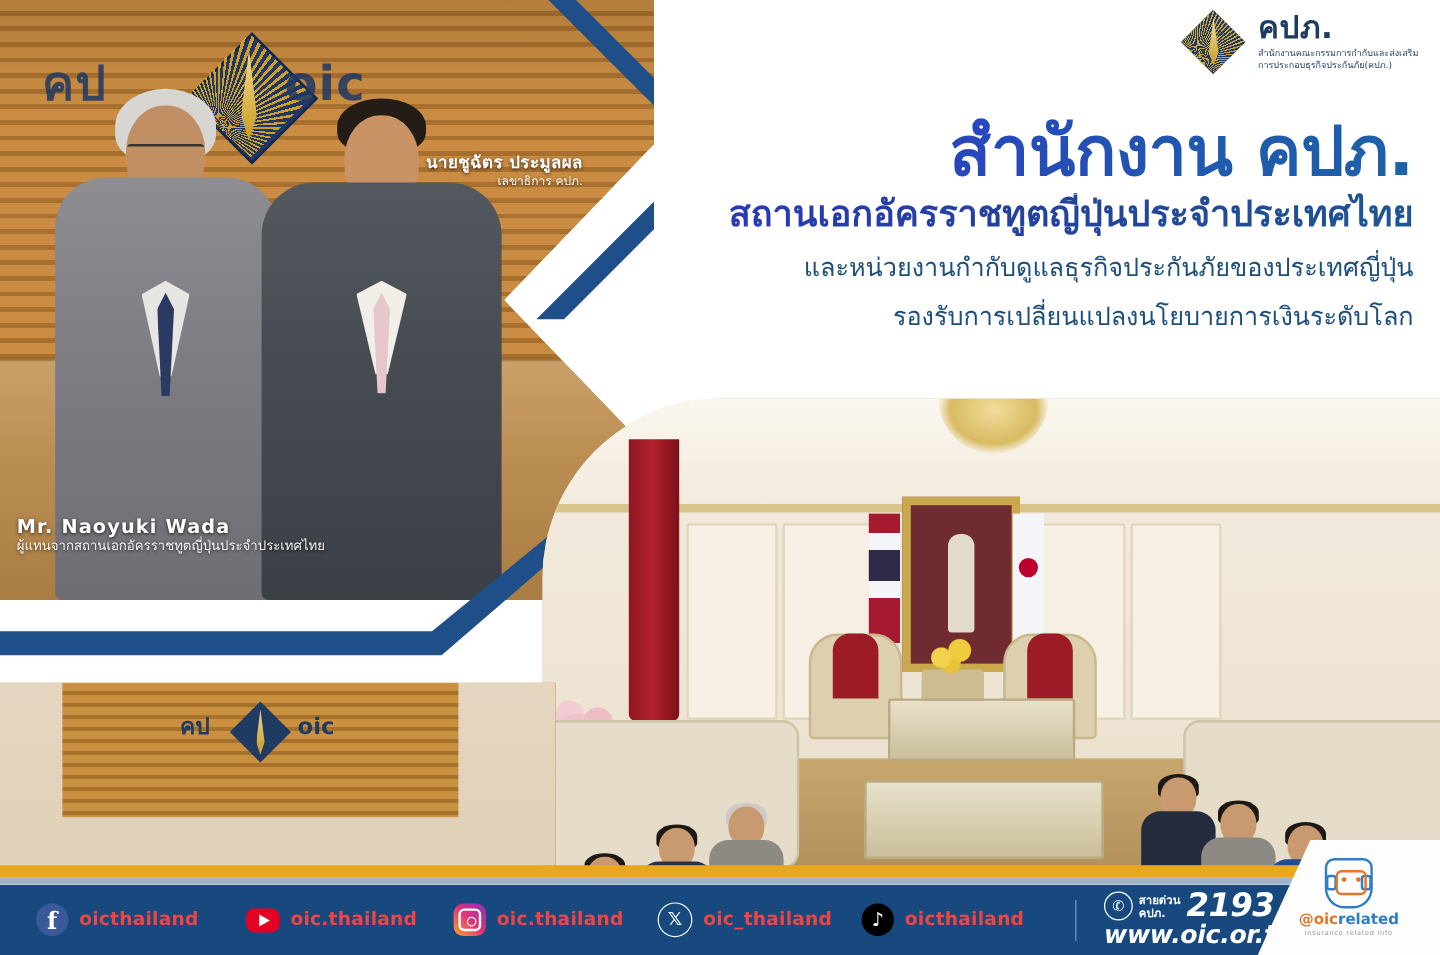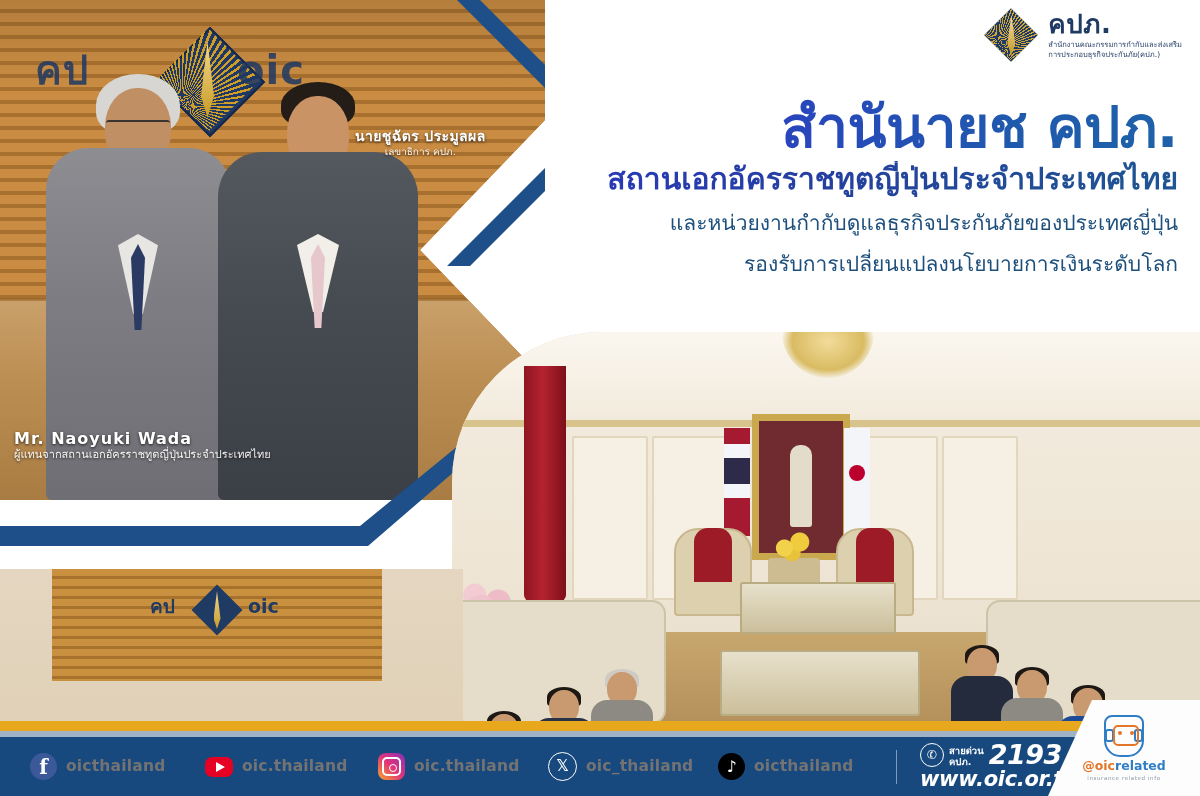--- a/index.html
+++ b/index.html
@@ -71,21 +71,21 @@
     border-radius:44px 44px 6px 6px;}
   .p2 .shirt{position:absolute;left:50%;margin-left:-21px;top:82px;width:42px;height:78px;background:#f2efe9;
     clip-path:polygon(50% 0,100% 14%,62% 100%,38% 100%,0 14%);}
   .p2 .tie{position:absolute;left:50%;margin-left:-7px;top:92px;width:14px;height:84px;background:#e6c7cb;
     clip-path:polygon(50% 0,100% 16%,74% 100%,26% 100%,0 16%);}
 
   
   .nameplate{position:absolute;color:#fff;text-shadow:0 1px 3px rgba(0,0,0,.75);}
   .nameplate .nm{font-weight:700;letter-spacing:.4px;}
   .nameplate .rl{font-weight:400;opacity:.92;}
-  .np-top{left:355px;top:128px;text-align:center;}
+  .np-top{left:355px;top:128px;text-align:right;}
   .np-top .nm{font-size:14px;line-height:17px;}
   .np-top .rl{font-size:10px;line-height:13px;}
   .np-bottom{left:14px;top:429px;}
   .np-bottom .nm{font-size:16px;line-height:19px;letter-spacing:1px;}
   .np-bottom .rl{font-size:11px;line-height:14px;}
   .chev-stripe{
     position:absolute;left:0;top:0;width:700px;height:560px;pointer-events:none;
   }
 
   
@@ -212,21 +212,21 @@
   .sbox{display:flex;align-items:center;gap:9px;}
   .sico{width:27px;height:27px;border-radius:50%;display:flex;align-items:center;justify-content:center;flex:0 0 auto;}
   .sico.fb{background:#3b5998;color:#fff;font:700 20px/1 "DejaVu Serif",serif;}
   .sico.yt{background:#e60023;border-radius:7px;width:28px;height:20px;}
   .sico.yt i{display:block;width:0;height:0;border-left:9px solid #fff;border-top:5.5px solid transparent;border-bottom:5.5px solid transparent;margin-left:2px;}
   .sico.ig{border-radius:8px;background:linear-gradient(45deg,#f9a825 0%,#e0337a 50%,#8a2fbd 100%);}
   .sico.ig i{display:block;width:15px;height:15px;border:2px solid #fff;border-radius:5px;position:relative;}
   .sico.ig i:after{content:"";position:absolute;left:50%;top:50%;width:6px;height:6px;margin:-3px 0 0 -3px;border:1.6px solid #fff;border-radius:50%;}
   .sico.xx{border:1.6px solid #fff;color:#fff;font:700 15px/1 "DejaVu Sans",sans-serif;}
   .sico.tk{background:#000;color:#fff;font:700 16px/1 "DejaVu Sans",sans-serif;}
-  .shandle{color:#737373;font:700 15.5px/1 "DejaVu Sans",sans-serif;letter-spacing:.2px;white-space:nowrap;}
+  .shandle{color:#ef4444;font:700 15.5px/1 "DejaVu Sans",sans-serif;letter-spacing:.2px;white-space:nowrap;}
 
   .divider{width:1px;height:34px;background:rgba(255,255,255,.45);}
   .hotline{color:#fff;display:flex;flex-direction:column;gap:1px;}
   .hot-r1{display:flex;align-items:flex-end;gap:5px;}
   .phone-ic{width:22px;height:22px;border:1.7px solid #fff;border-radius:50%;display:flex;align-items:center;justify-content:center;}
   .phone-ic span{font-size:12px;line-height:1;color:#fff;transform:rotate(-18deg);}
   .hot-lab{font:700 9.5px/11px "DejaVu Sans",sans-serif;text-align:left;}
   .hot-num{font:800 27px/24px "DejaVu Sans",sans-serif;font-style:italic;letter-spacing:-.5px;}
   .hot-web{font:800 21px/22px "DejaVu Sans",sans-serif;font-style:italic;letter-spacing:-.3px;}
 
@@ -301,21 +301,21 @@
           <div class="sp"></div>
       </div>
       <div class="logo-txt">
         <div class="big">คปภ.</div>
         <div class="sm">สำนักงานคณะกรรมการกำกับและส่งเสริม
 การประกอบธุรกิจประกันภัย(คปภ.)</div>
       </div>
     </div>
 
     <div class="headline">
-      <div class="h1">สำนันายช คปภ.</div>
+      <div class="h1">สำนักงาน คปภ.</div>
       <div class="h2">สถานเอกอัครราชทูตญี่ปุ่นประจำประเทศไทย</div>
       <div class="h3">
         <div>และหน่วยงานกำกับดูแลธุรกิจประกันภัยของประเทศญี่ปุ่น</div>
         <div>รองรับการเปลี่ยนแปลงนโยบายการเงินระดับโลก</div>
       </div>
     </div>
   </div>
 
   <div class="bezel"></div>
   <div class="photo-main">

